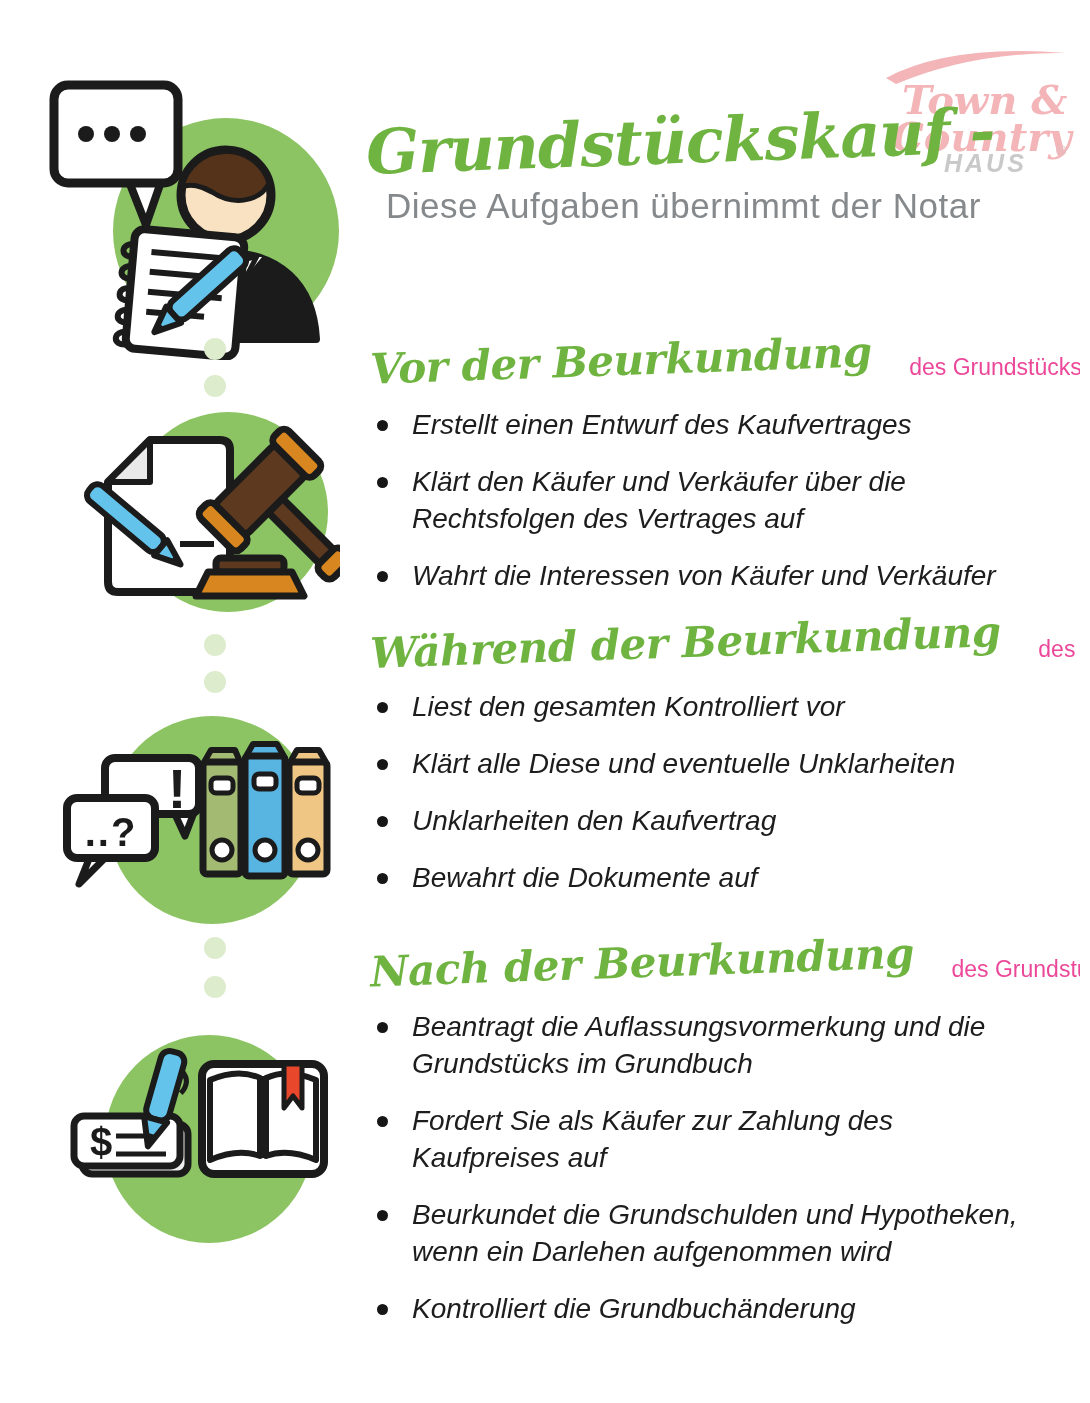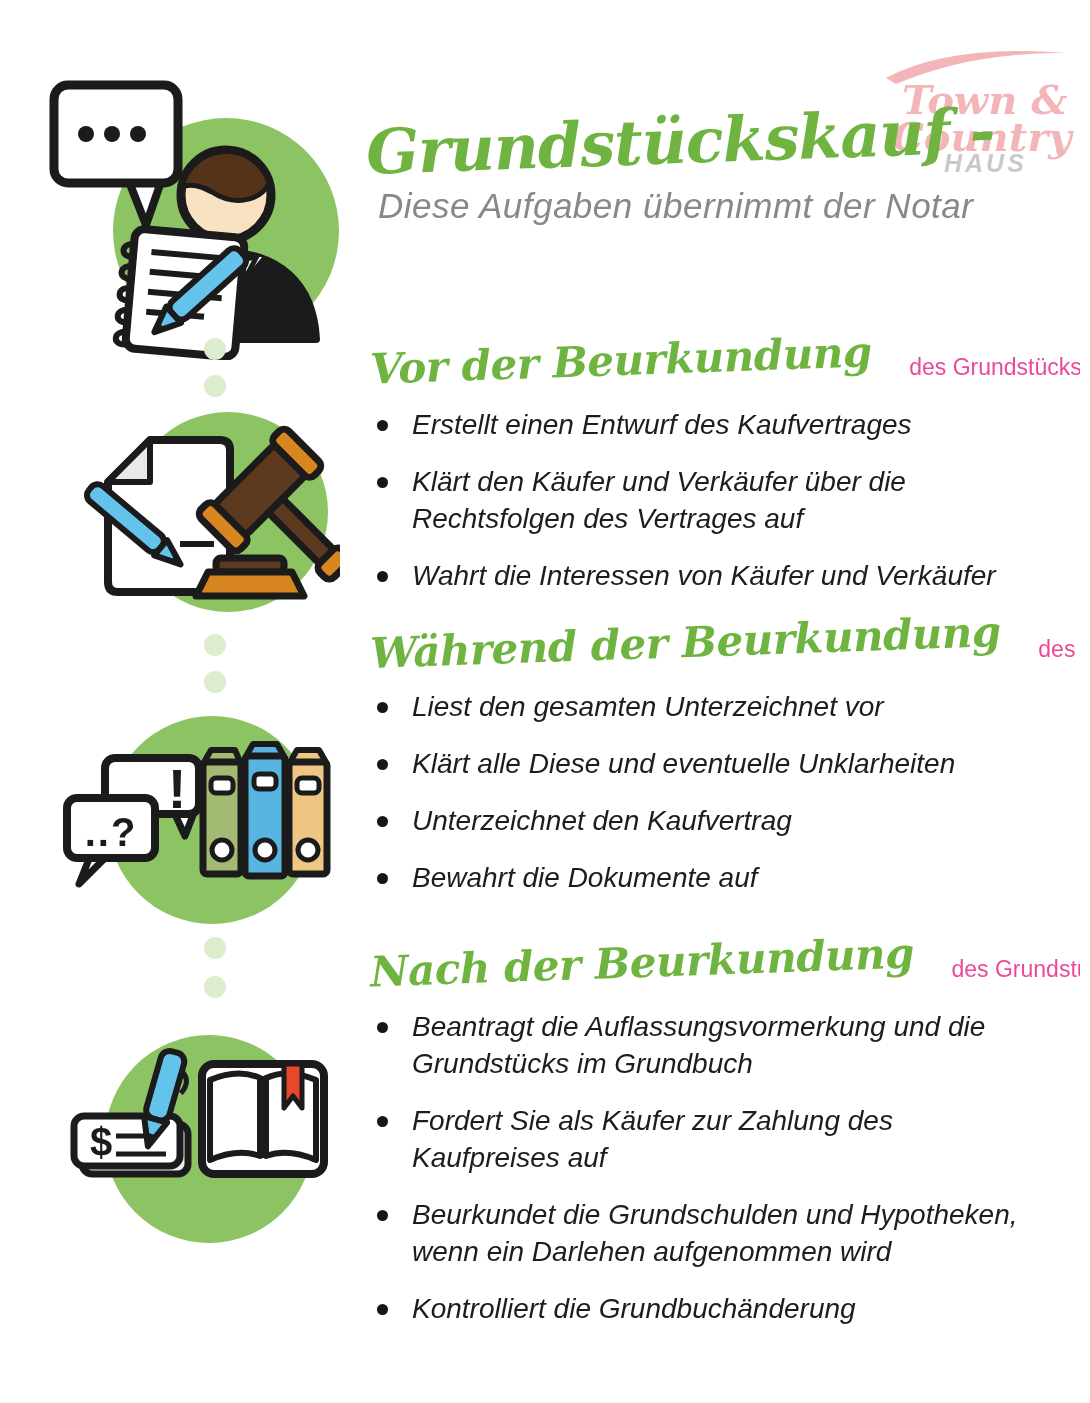--- a/index.html
+++ b/index.html
@@ -12,21 +12,21 @@
   .logo{position:absolute;left:880px;top:42px;}
   
   .title-block{position:absolute;left:366px;top:108px;width:660px;}
   .title-script{
     display:inline-block;
     font-family:"DejaVu Serif",serif;font-style:italic;font-weight:bold;
     font-size:62px;line-height:1.1;color:#6fb440;transform:rotate(-2deg);
     letter-spacing:-1px;white-space:nowrap;
   }
   .subtitle{
-    margin:10px 0 0 12px;font-size:35px;font-style:italic;color:#85898c;
+    margin:10px 0 0 20px;font-size:35px;color:#85898c;
     letter-spacing:0.5px;white-space:nowrap;
   }
   
   .section{position:absolute;left:370px;width:680px;}
   .section-vor{top:336px;}
   .section-waehrend{top:618px;}
   .section-nach{top:938px;}
   .heading{white-space:nowrap;}
   .heading-script{
     display:inline-block;
@@ -213,23 +213,23 @@
       <li>Wahrt die Interessen von Käufer und Verkäufer</li>
     </ul>
   </div>
 
   <div class="section section-waehrend">
     <div class="heading">
       <span class="heading-script">Während der Beurkundung</span>
       <span class="heading-suffix">des Grundstücks</span>
     </div>
     <ul class="bullets">
-      <li>Liest den gesamten Unterzeichnet vor</li>
+      <li>Liest den gesamten Kontrolliert vor</li>
       <li>Klärt alle Diese und eventuelle Unklarheiten</li>
-      <li>Unterzeichnet den Kaufvertrag</li>
+      <li>Unklarheiten den Kaufvertrag</li>
       <li>Bewahrt die Dokumente auf</li>
     </ul>
   </div>
 
   <div class="section section-nach">
     <div class="heading">
       <span class="heading-script">Nach der Beurkundung</span>
       <span class="heading-suffix">des Grundstücks</span>
     </div>
     <ul class="bullets">

